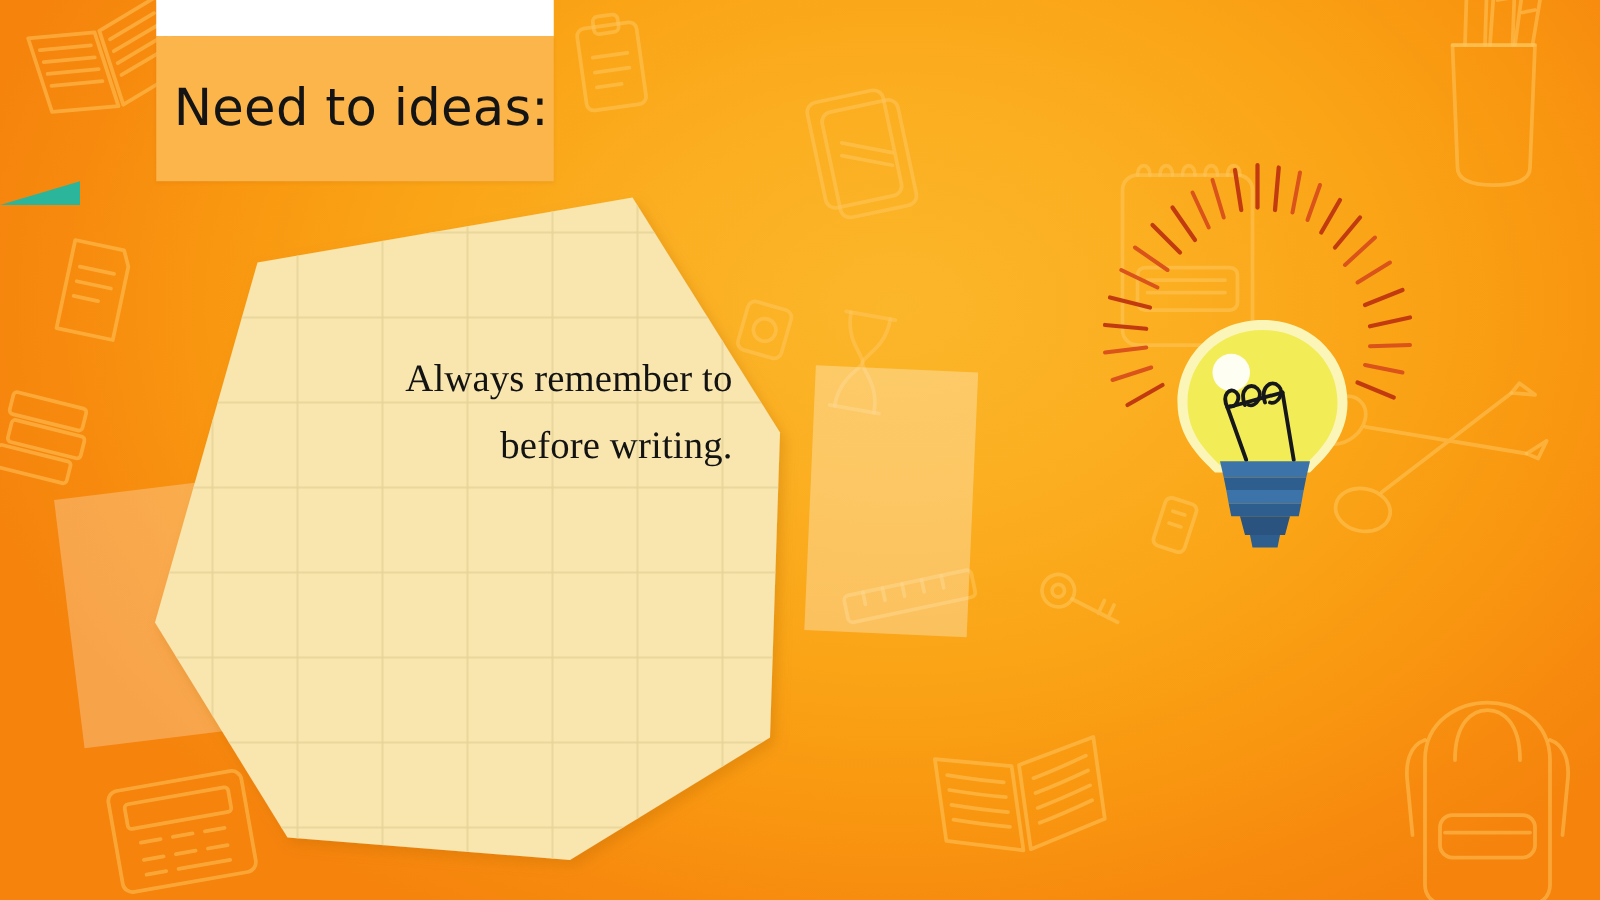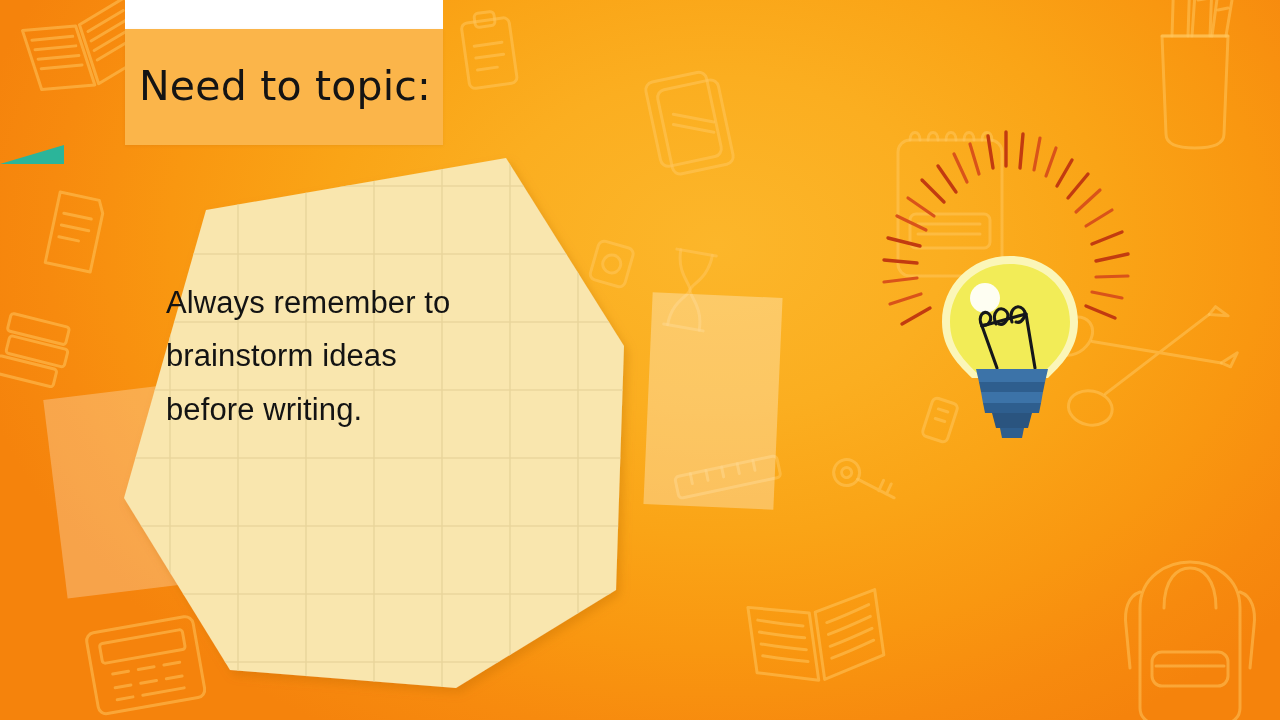--- a/index.html
+++ b/index.html
@@ -101,24 +101,24 @@
     position:absolute;
     left:118px; top:150px;
     width:508px; height:540px;
   }
   #note svg { display:block; overflow:visible; }
   #note-body { fill:#F9E6AE; }
   .note-grid { stroke:#E8D49A; stroke-width:1.6; stroke-opacity:.85; fill:none; }
 
   #note-text {
     position:absolute;
-    left:48px; top:126px;
+    left:68px; top:126px;
     width:400px;
-    text-align:left;
-    font-family:Liberation Sans, sans-serif;
+    text-align:right;
+    font-family:Liberation Serif, serif;
     font-size:31px;
     line-height:1.72;
     color:#131313;
     letter-spacing:.1px;
   }
   #note-text .ln { display:block; }
 
   
   #bulb {
     position:absolute;
@@ -275,21 +275,21 @@
         <rect x="12" y="16" width="36" height="40" rx="6"></rect>
         <circle cx="30" cy="36" r="9"></circle>
       </g>
     </svg>
 
   </div>
 
   <div id="title-block">
     <div id="title-whitebar"></div>
     <div id="title-panel">
-      <div id="title-text">Need to topic:</div>
+      <div id="title-text">Need to ideas:</div>
     </div>
   </div>
   <div id="title-accent"></div>
 
   <div class="paper" id="paper-left"></div>
 
   <div id="note">
     <svg width="508" height="540" viewBox="0 0 508 540">
       <defs>
         <clipPath id="hepClip">
@@ -300,21 +300,20 @@
         </filter>
       </defs>
       <path id="note-body" d="M388 8 L506 196 L498 440 L338 538 L112 520 L6 348 L88 60 Z" filter="url(#noteShadow)"></path>
       <g clip-path="url(#hepClip)" class="note-grid">
         <path d="M52 -20 L52 560 M120 -20 L120 560 M188 -20 L188 560 M256 -20 L256 560 M324 -20 L324 560 M392 -20 L392 560 M460 -20 L460 560"></path>
         <path d="M-20 36 L540 36 M-20 104 L540 104 M-20 172 L540 172 M-20 240 L540 240 M-20 308 L540 308 M-20 376 L540 376 M-20 444 L540 444 M-20 512 L540 512"></path>
       </g>
     </svg>
     <div id="note-text">
       <span class="ln">Always remember to</span>
-      <span class="ln">brainstorm ideas</span>
       <span class="ln">before writing.</span>
     </div>
   </div>
 
   <div class="paper" id="paper-right"></div>
 
   <div id="bulb">
     <svg width="300" height="300" viewBox="0 0 300 300">
 
       <g>

